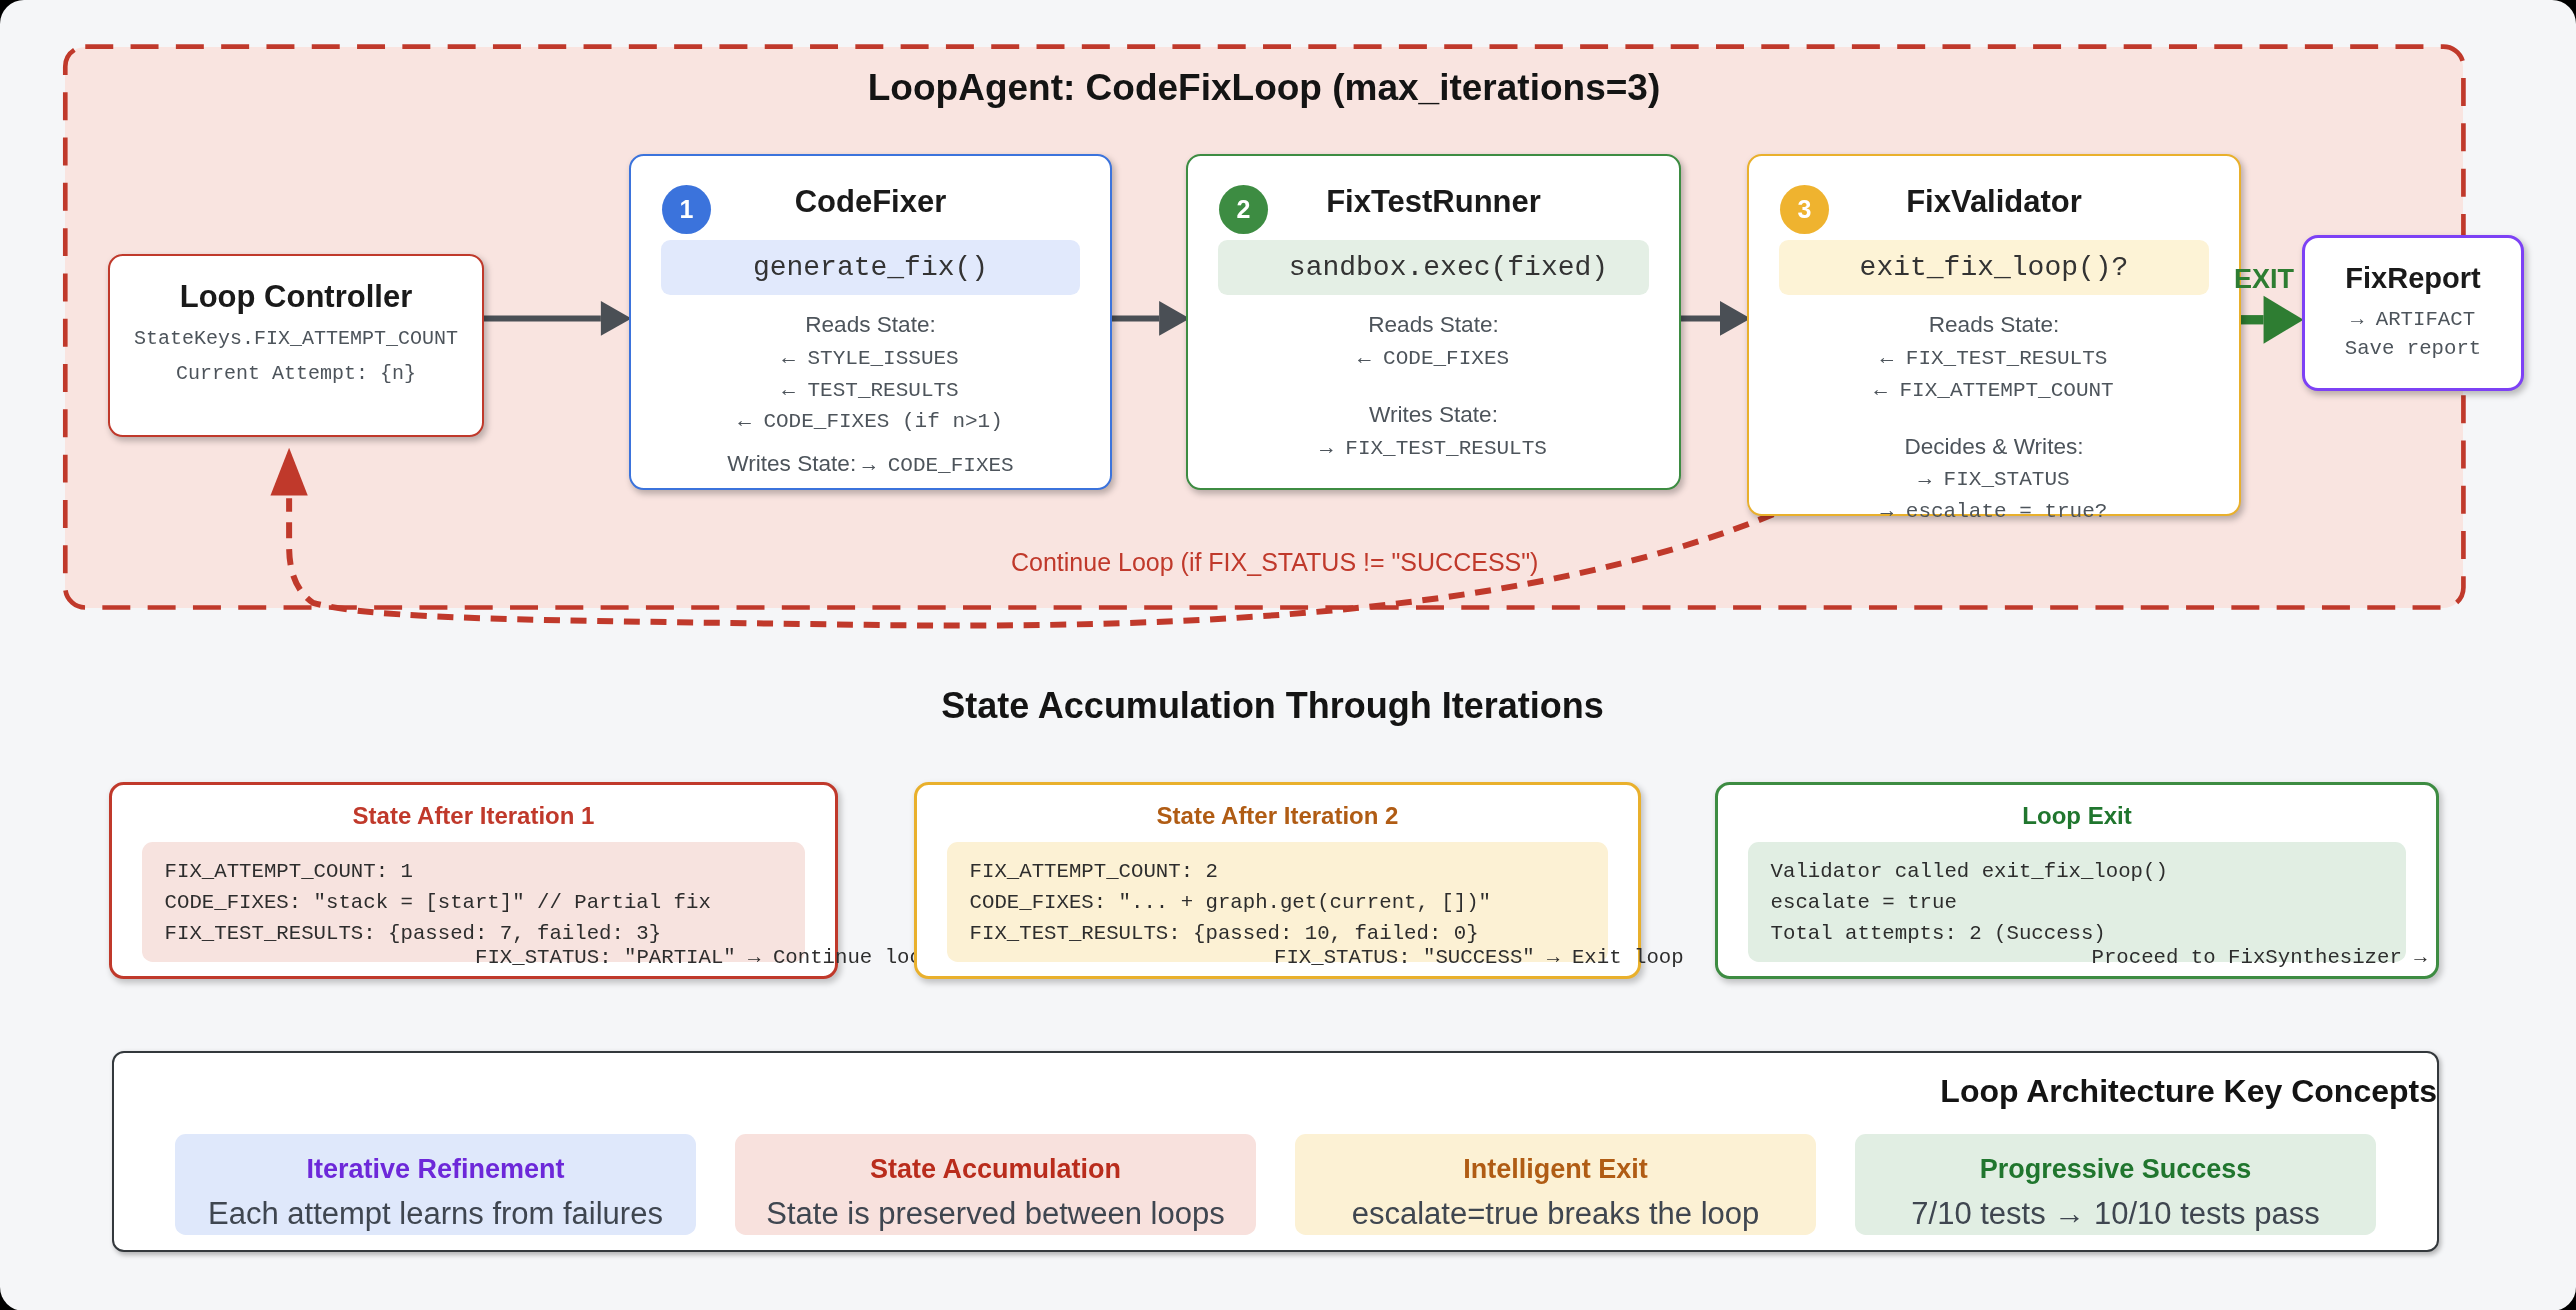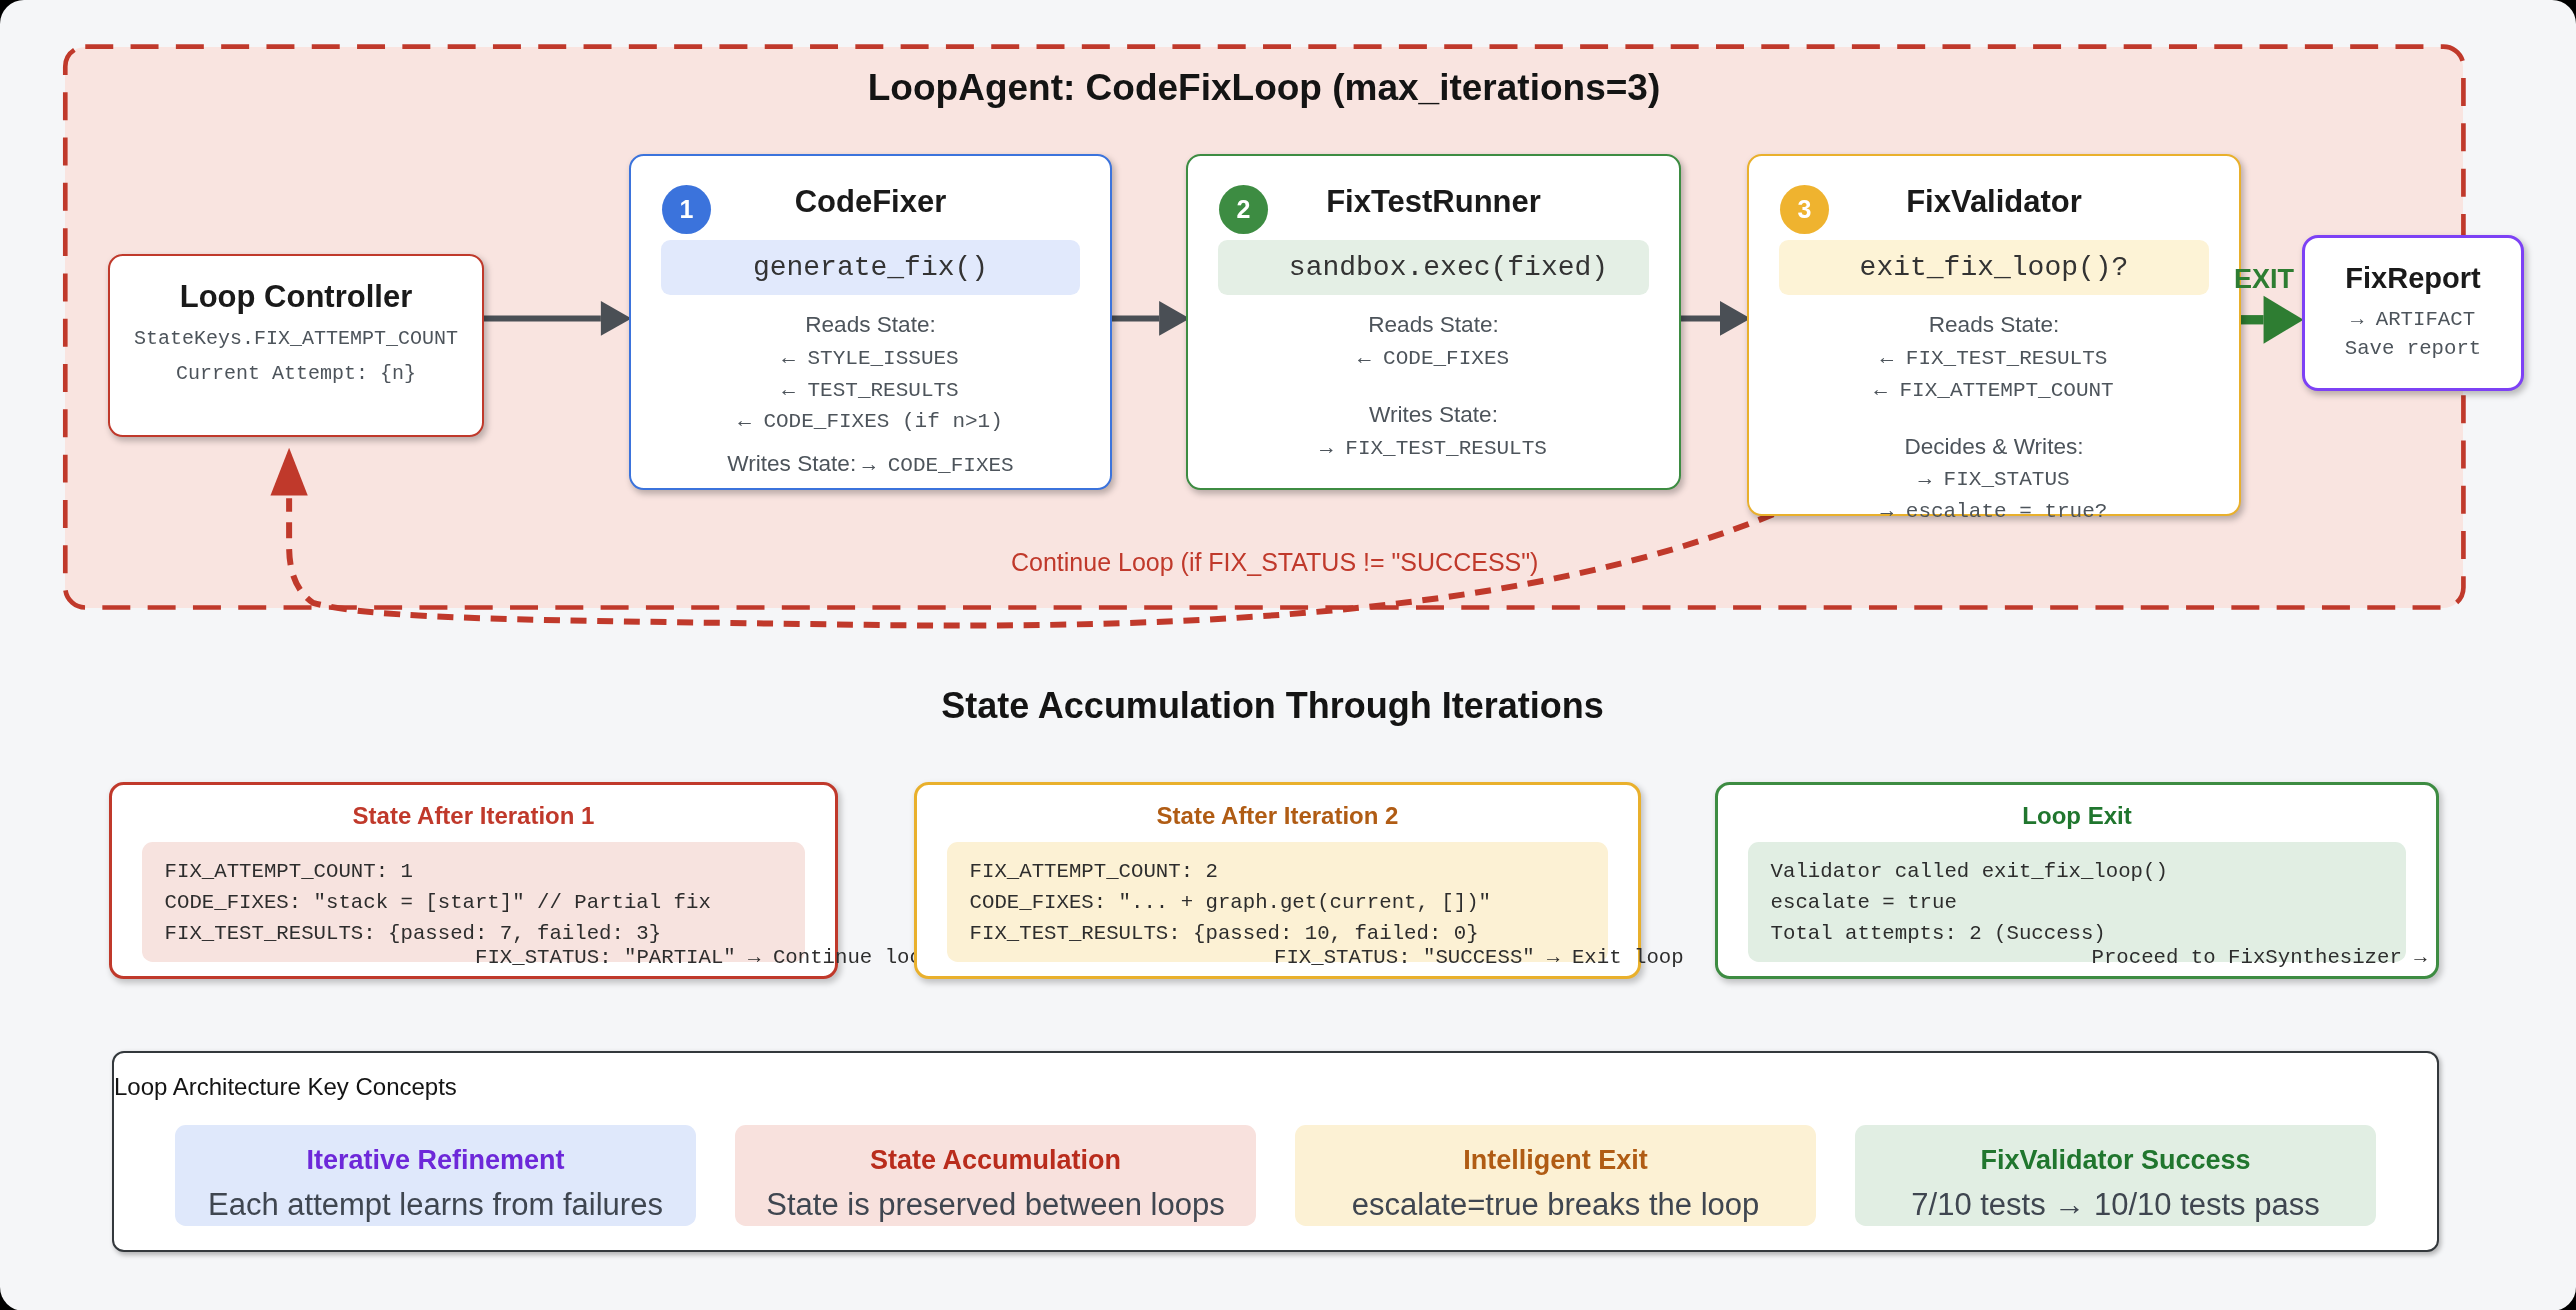--- a/index.html
+++ b/index.html
@@ -42,21 +42,21 @@
   .sb-code{margin:12px 30px 0;border-radius:10.7px;padding:13.3px 22.6px;font-family:"Liberation Mono","DejaVu Sans Mono",monospace;font-size:20.7px;line-height:31px;color:#2d2d2d;text-align:left;white-space:pre;}
   .sb-overflow{position:absolute;top:161px;font-family:"Liberation Mono","DejaVu Sans Mono",monospace;font-size:20.7px;color:#2d2d2d;white-space:nowrap;}
   .sb1{left:109px;width:723px;border:3.3px solid #c0392b;}
   .sb1 .sb-title{color:#c0392b;} .sb1 .sb-code{background:#f7e3df;} .sb1 .sb-overflow{left:363px;}
   .sb2{left:914px;width:721px;border:3.3px solid #e9b02c;}
   .sb2 .sb-title{color:#b05c14;} .sb2 .sb-code{background:#fcf1d4;} .sb2 .sb-overflow{left:357px;}
   .sb3{left:1715px;width:718px;border:3.3px solid #3d8c42;}
   .sb3 .sb-title{color:#20762e;} .sb3 .sb-code{background:#e1eee3;} .sb3 .sb-overflow{right:9.3px;}
 
   .concepts{position:absolute;left:112px;top:1051px;width:2323px;height:197px;background:#fff;border:2px solid #33383c;border-radius:12px;box-shadow:2px 2.7px 5.3px rgba(0,0,0,.28);}
-  .concepts-heading{margin-top:20px;text-align:left;font-size:24px;font-weight:normal;color:#141414;}
+  .concepts-heading{margin-top:20px;text-align:right;font-size:32px;font-weight:bold;color:#141414;}
   .cards{display:flex;gap:39px;padding:0 61px;margin-top:24px;}
   .card{flex:1;height:101px;border-radius:10.7px;text-align:center;}
   .card-title{margin-top:20px;font-size:27px;font-weight:bold;}
   .card-sub{margin-top:10.7px;font-size:31px;color:#3f4650;}
   .c1{background:#dfe8fb;} .c1 .card-title{color:#6d28d9;}
   .c2{background:#f8e1dd;} .c2 .card-title{color:#b92c1c;}
   .c3{background:#fcf1d4;} .c3 .card-title{color:#b05c14;}
   .c4{background:#e1eee3;} .c4 .card-title{color:#20762e;}
 </style>
 </head>
@@ -173,20 +173,20 @@
       </div>
       <div class="card c2">
         <div class="card-title">State Accumulation</div>
         <div class="card-sub">State is preserved between loops</div>
       </div>
       <div class="card c3">
         <div class="card-title">Intelligent Exit</div>
         <div class="card-sub">escalate=true breaks the loop</div>
       </div>
       <div class="card c4">
-        <div class="card-title">FixValidator Success</div>
+        <div class="card-title">Progressive Success</div>
         <div class="card-sub">7/10 tests → 10/10 tests pass</div>
       </div>
     </div>
   </div>
 
 </div>
 
 
 </body></html>

